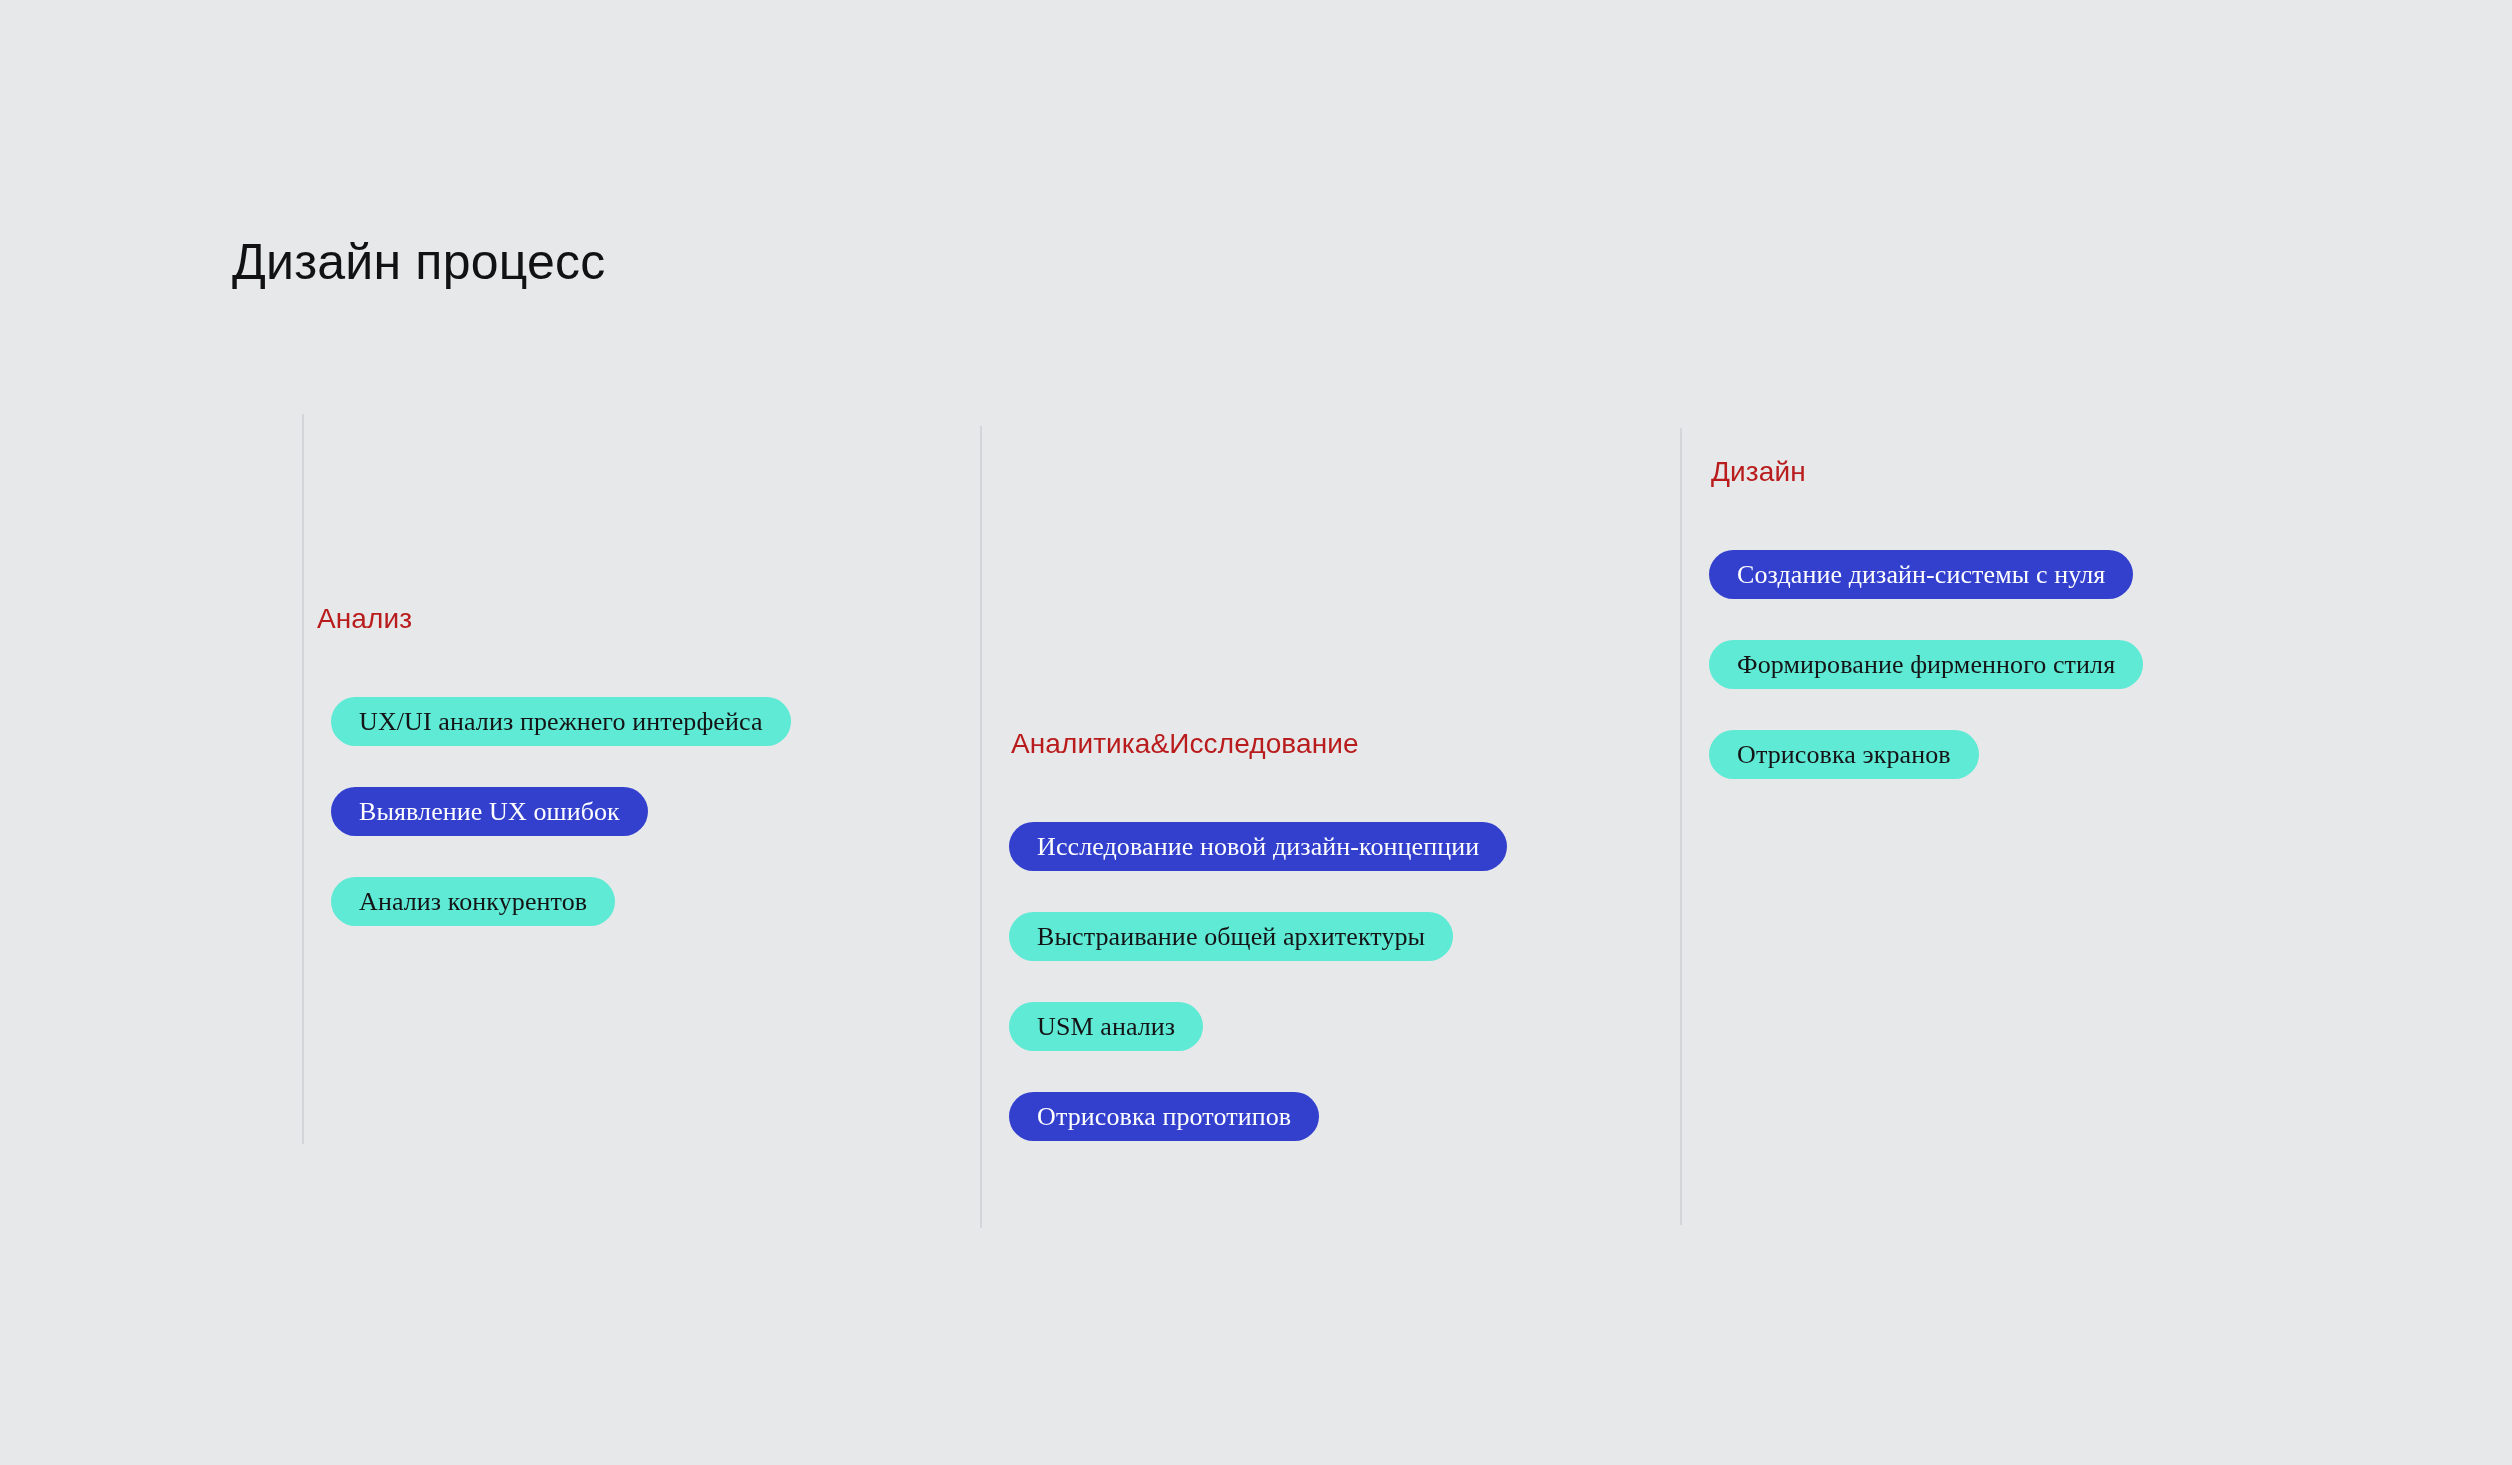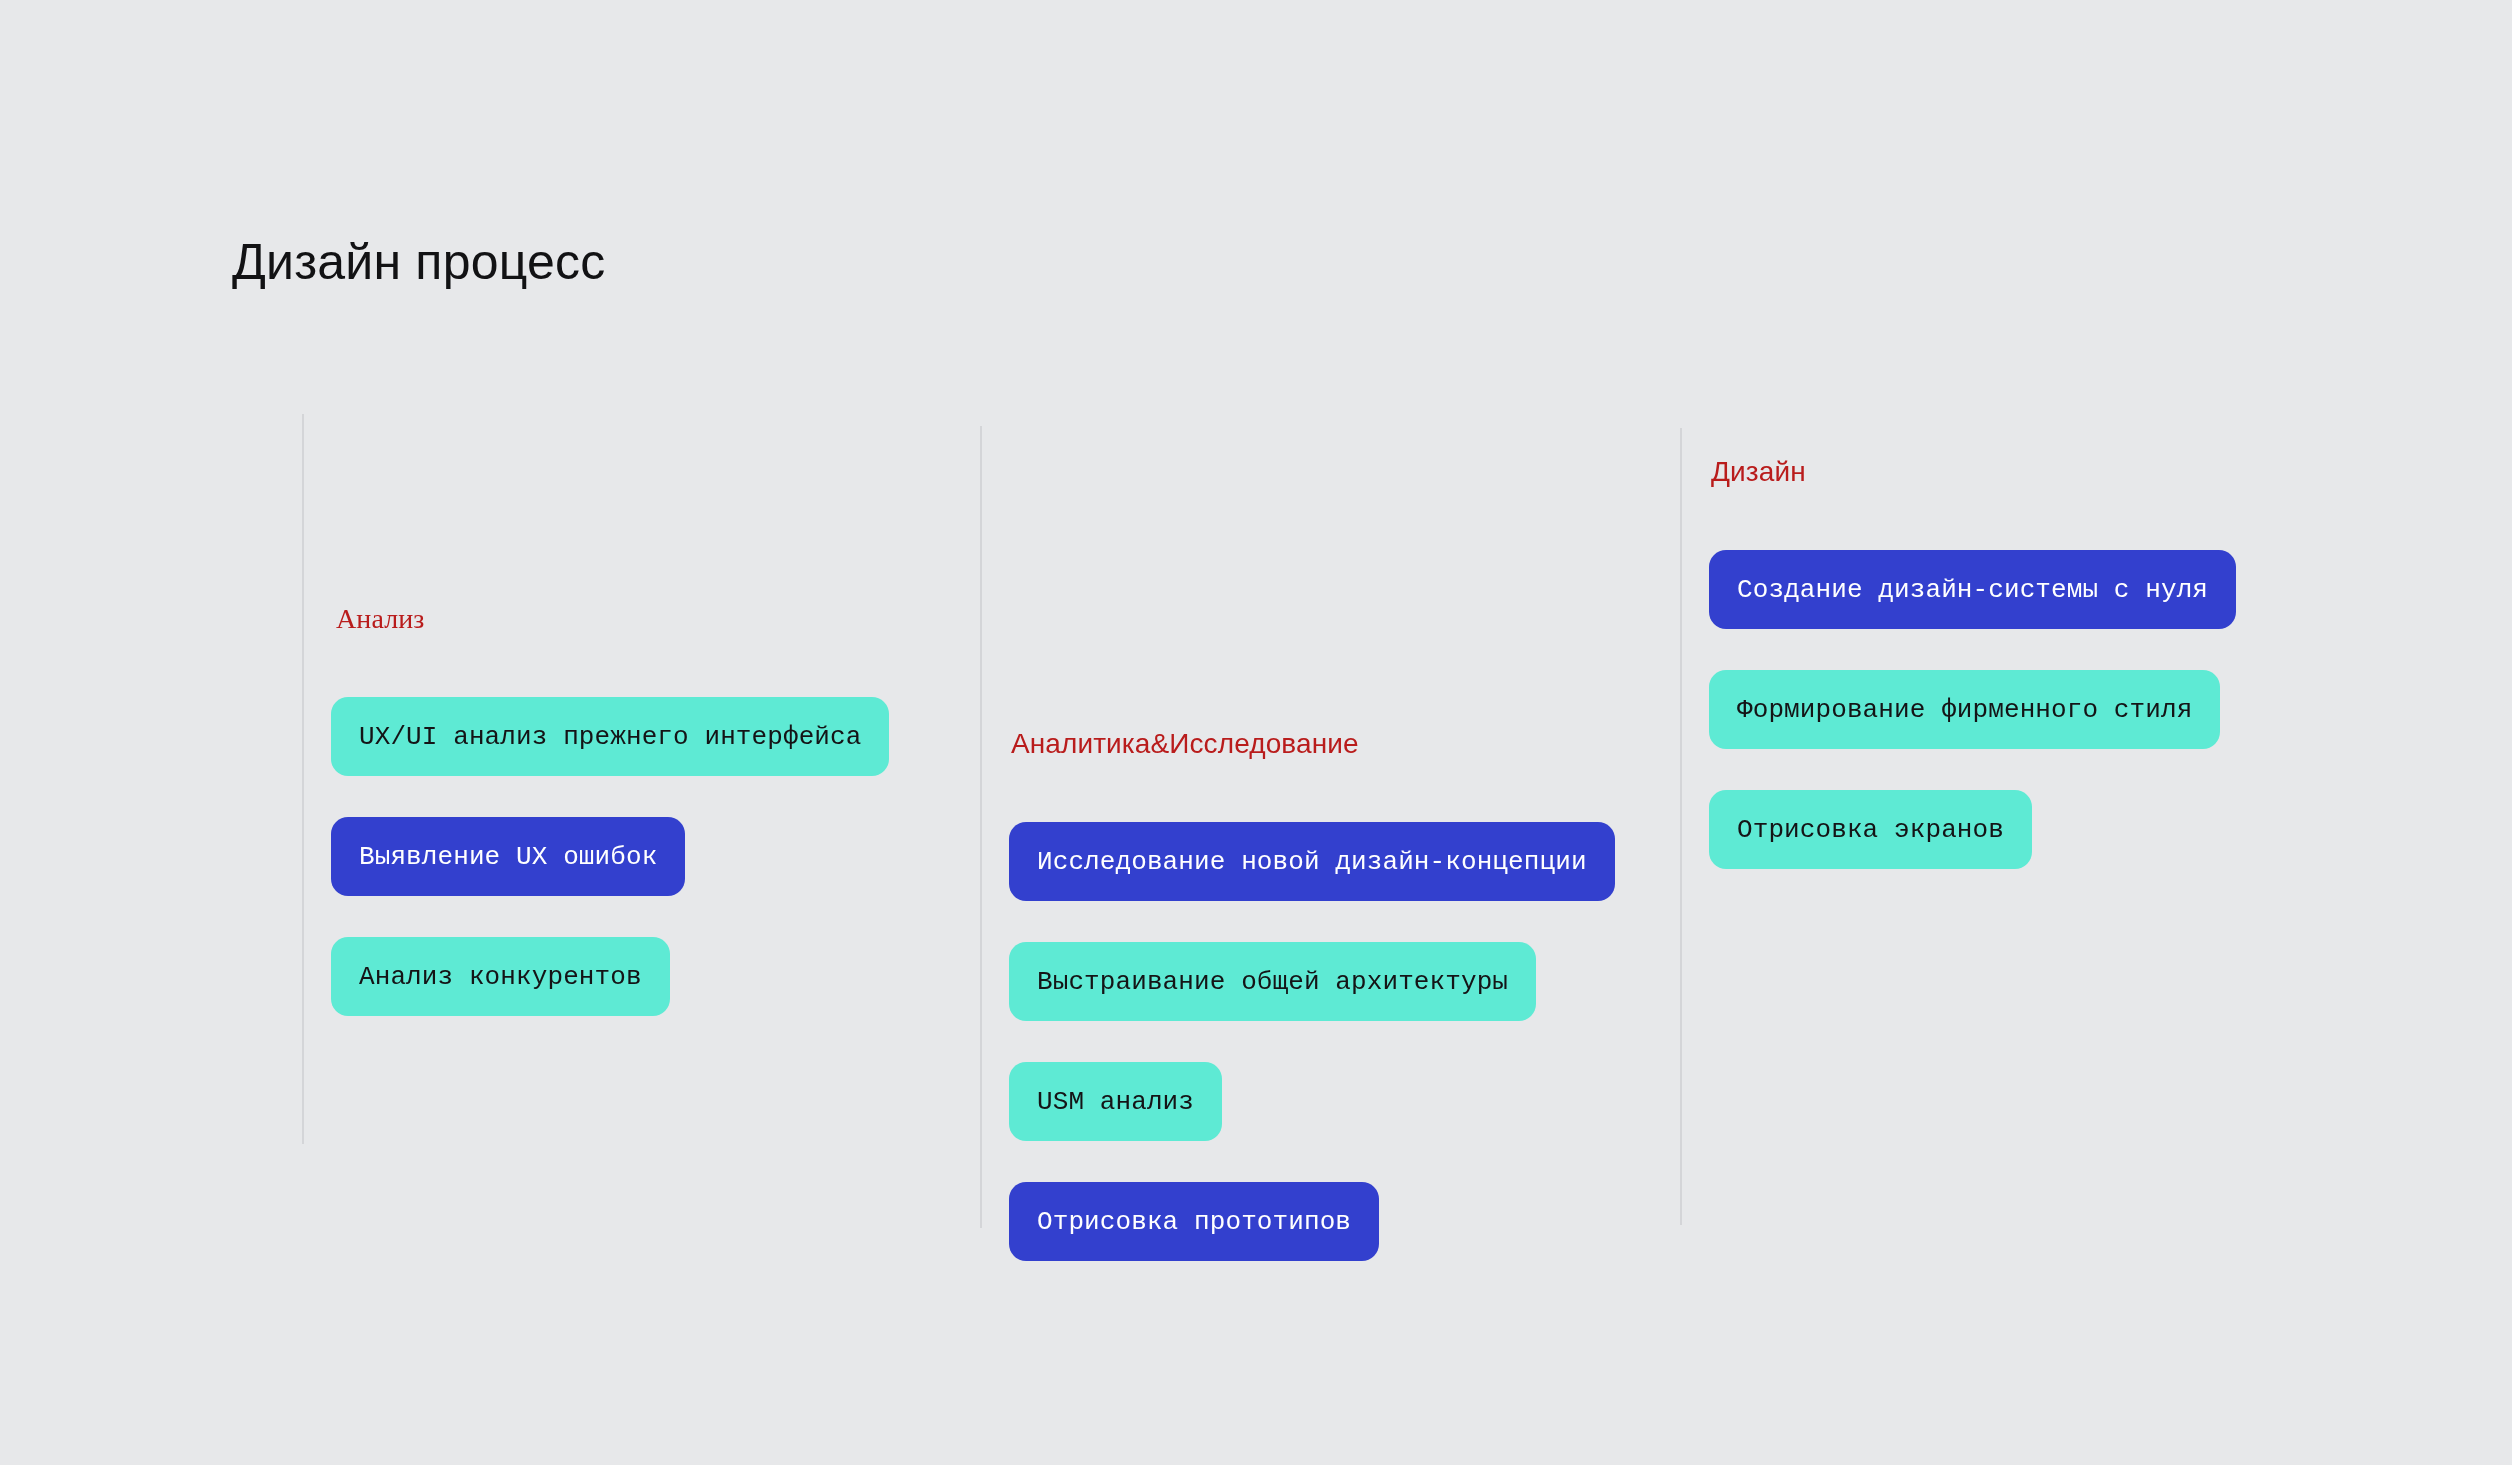--- a/index.html
+++ b/index.html
@@ -64,48 +64,48 @@
     display: flex;
     flex-direction: column;
     align-items: flex-start;
   }
 
   
   .pill {
     display: inline-flex;
     align-items: center;
     box-sizing: border-box;
-    height: 79px;
+    height: 49px;
     padding: 0 28px;
-    border-radius: 17px;
+    border-radius: 25px;
     font-size: 26px;
     font-weight: 400;
     line-height: 1;
     letter-spacing: 0.1px;
     white-space: nowrap;
     border: none;
-    font-family: Liberation Mono, monospace;
+    font-family: Liberation Serif, serif;
     margin-bottom: 41px;
   }
   .pill:last-child { margin-bottom: 0; }
 
   .pill--light {
     background: #5eead4;
     color: #141416;
   }
 
   .pill--accent {
     background: #3340CE;
     color: #FFFFFF;
   }
 
   
   #column-1 { left: 302px; }
   #column-1 .col-divider { top: 414px; height: 730px; }
-  #column-1 .col-header  { left: 34px;  top: 579px; font-family: Liberation Serif, serif; }
+  #column-1 .col-header  { left: 15px;  top: 579px; }
   #column-1 .pill-stack  { left: 29px;  top: 697px; }
 
   #column-2 { left: 980px; }
   #column-2 .col-divider { top: 426px; height: 802px; }
   #column-2 .col-header  { left: 31px;  top: 704px; }
   #column-2 .pill-stack  { left: 29px;  top: 822px; }
 
   #column-3 { left: 1680px; }
   #column-3 .col-divider { top: 428px; height: 797px; }
   #column-3 .col-header  { left: 31px;  top: 432px; }

